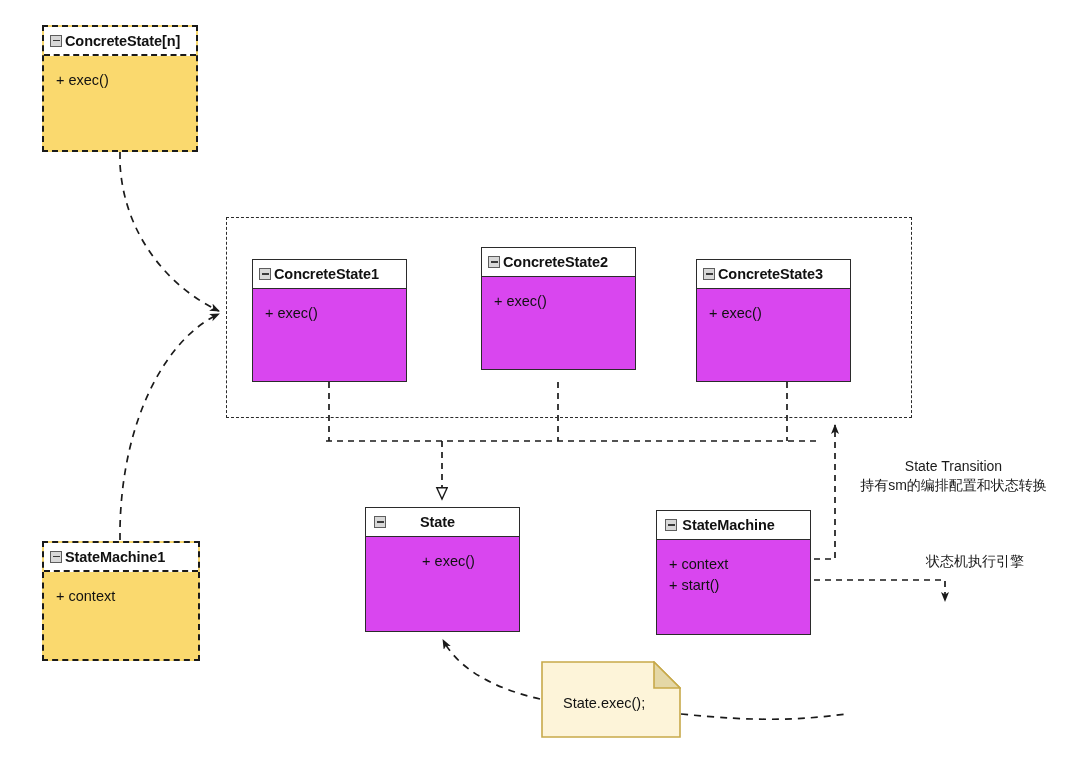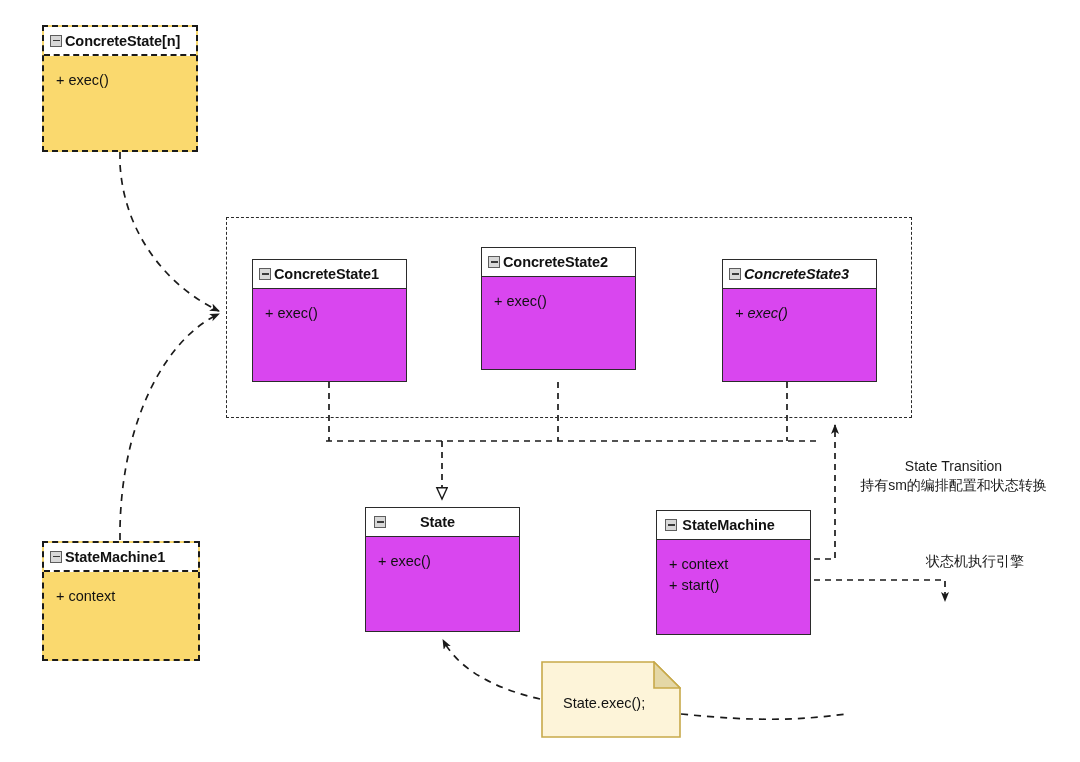--- a/index.html
+++ b/index.html
@@ -187,41 +187,41 @@
   <div class="uml solid" style="left:481px; top:247px; width:155px; height:123px;">
     <div class="hdr">
       <span class="minus-icon"></span>
       <span class="title">ConcreteState2</span>
     </div>
     <div class="body">
       <div class="member">+ exec()</div>
     </div>
   </div>
 
-  <div class="uml solid" style="left:722px; top:259px; width:155px; height:123px;font-style:italic;">
+  <div class="uml solid" style="left:696px; top:259px; width:155px; height:123px;">
     <div class="hdr">
       <span class="minus-icon"></span>
       <span class="title">ConcreteState3</span>
     </div>
     <div class="body">
       <div class="member">+ exec()</div>
     </div>
   </div>
 
   <div class="uml dashed" style="left:42px; top:541px; width:158px; height:120px;">
     <div class="hdr">
       <span class="minus-icon"></span>
       <span class="title">StateMachine1</span>
     </div>
     <div class="body">
       <div class="member">+ context</div>
     </div>
   </div>
 
-  <div class="uml solid" style="left:365px; top:507px; width:155px; height:125px;">
+  <div class="uml solid" style="left:365px; top:507px; width:155px; height:125px;text-align:center;">
     <div class="hdr center">
       <span class="minus-icon"></span>
       <span class="title">State</span>
     </div>
     <div class="body">
       <div class="member">+ exec()</div>
     </div>
   </div>
 
   <div class="uml solid" style="left:656px; top:510px; width:155px; height:125px;">

